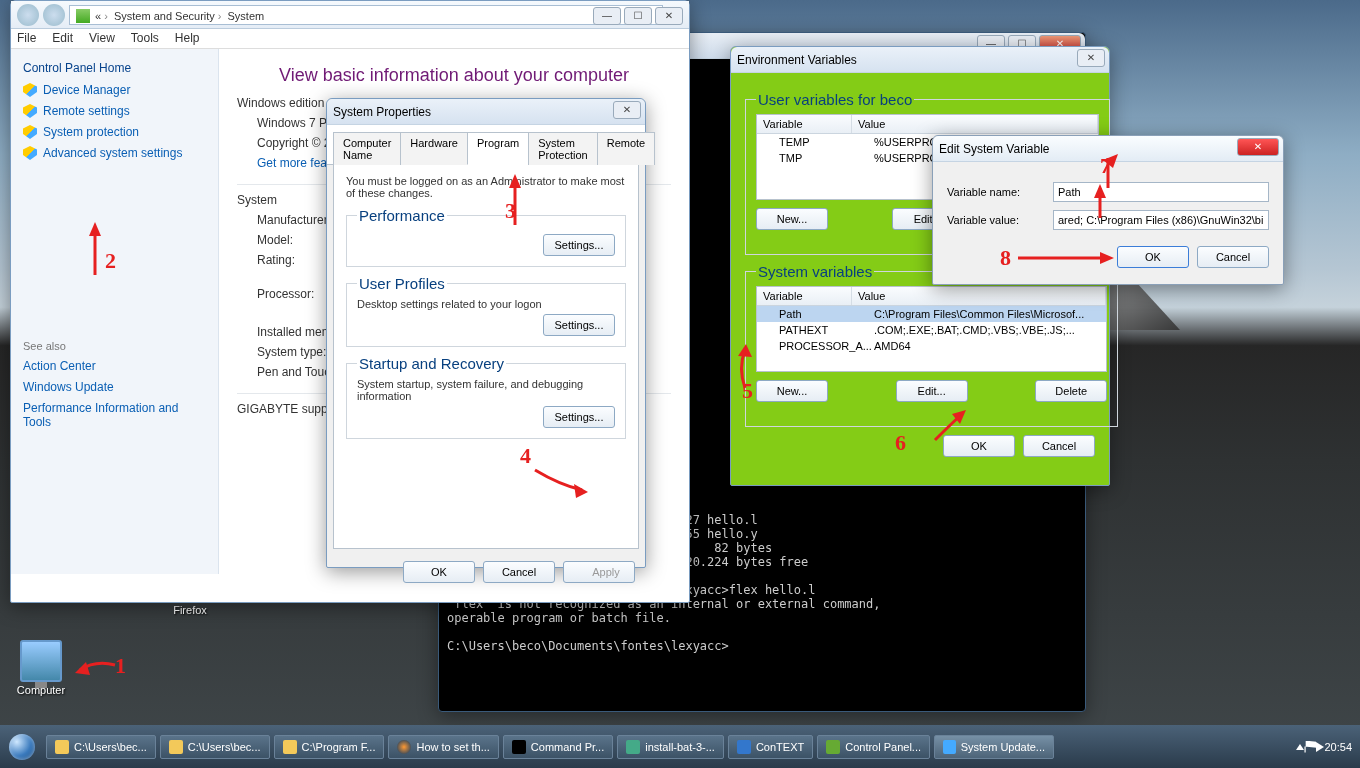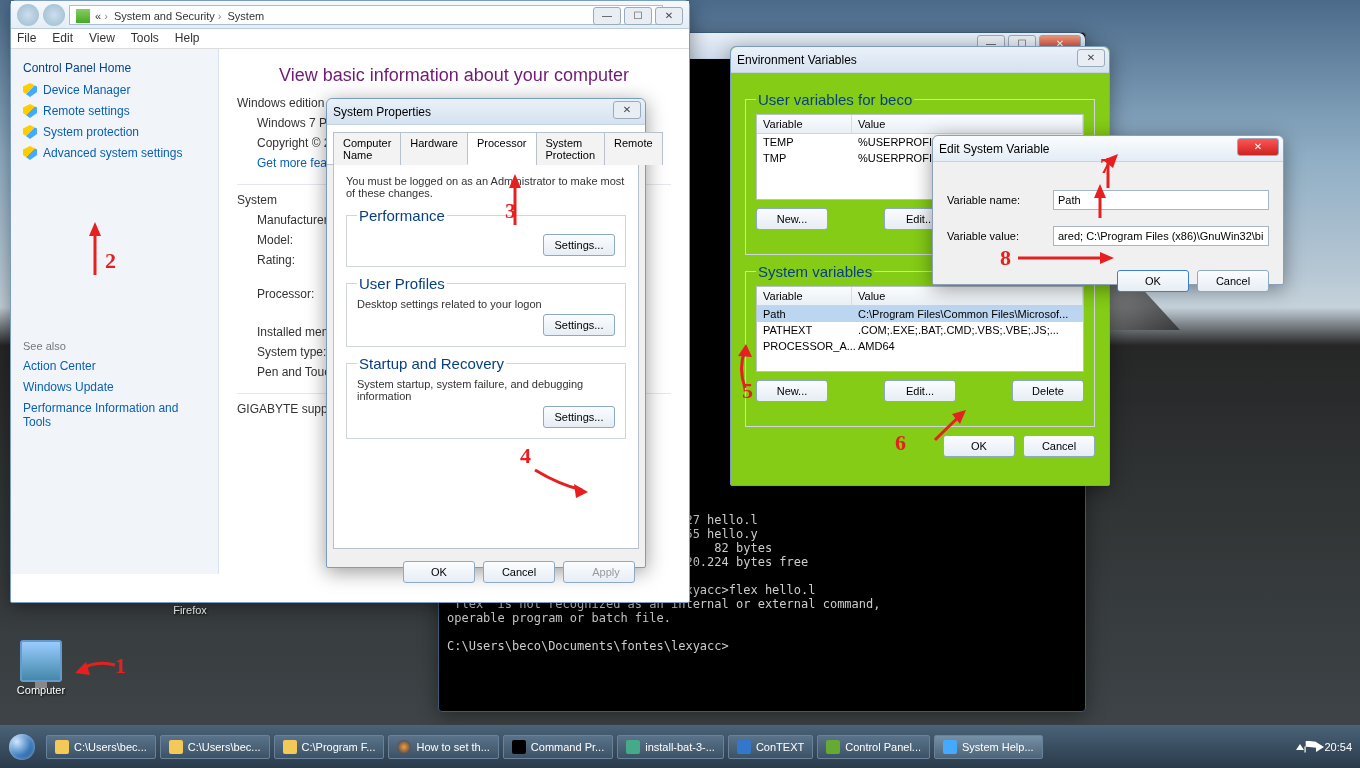--- a/index.html
+++ b/index.html
@@ -63,32 +63,32 @@
 #cmd { left:438px; top:32px; width:648px; height:680px; background:#000; border:1px solid #3a5a7a; border-radius:4px; }
 #cmd .win-title { background:linear-gradient(#e8eef5,#cfdceb); color:#000; }
 #cmd pre { color:#ccc; font:12px/14px Consolas, monospace; margin:0; padding:6px 8px; white-space:pre-wrap; }
 
 
 #envvars { left:730px; top:46px; width:380px; height:440px; background:#84cc16; }
 .ev-body { padding:10px 14px; font-size:11px; }
 .tbl { border:1px solid #b7c2cd; background:#fff; height:86px; overflow:hidden; }
 .tbl .hdr { display:flex; background:linear-gradient(#fafcfe,#e9eff5); border-bottom:1px solid #cbd5df; font-size:11px; }
 .tbl .hdr span { padding:3px 6px; border-right:1px solid #d5dde5; }
-.tbl .row { display:flex; font-size:11px; padding:1px 0; }
+.tbl .row { display:flex; font-size:11px; padding:1px 16px; }
 .tbl .row span { padding:1px 6px; }
 .tbl .row.sel { background:#bcd5f0; }
 .c1 { width:95px; } .c2 { flex:1; white-space:nowrap; overflow:hidden; text-overflow:ellipsis; }
 .ev-btns { display:flex; gap:20px; justify-content:space-between; margin:8px 0 14px; }
 
 
 #editvar { left:932px; top:135px; width:352px; height:150px; background:#f0f0f0; border:1px solid #8aa0b8; }
 #editvar .win-title { background:linear-gradient(#fafdff,#e3ecf5); }
 #editvar .wbtn.close { background:linear-gradient(#f55,#c22); }
 .ed-body { padding:12px 14px; font-size:11px; }
-.ed-row { display:flex; align-items:center; margin:16px 0; gap:10px; }
+.ed-row { display:flex; align-items:center; margin:8px 0; gap:10px; }
 .ed-row label { width:96px; }
 .ed-row input { flex:1; height:20px; font-size:11px; border:1px solid #a5b6c7; padding:0 4px; }
 
 
 .anno { position:absolute; color:#e62020; font:bold 22px/1 "Segoe Script", cursive; pointer-events:none; z-index:50; }
 .arrow { stroke:#e62020; stroke-width:3; fill:none; }
 .arrow-head { fill:#e62020; }
 svg.overlay { position:absolute; left:0; top:0; width:1360px; height:768px; pointer-events:none; z-index:49; }
 
 
@@ -246,21 +246,21 @@
 <div id="sysprops" class="win">
   <div class="win-title">
     <span>System Properties</span>
     <div class="win-ctrls">
         <div class="wbtn">✕</div>
       </div>
   </div>
   <div class="tabs">
     <div class="tab">Computer Name</div>
     <div class="tab">Hardware</div>
-    <div class="tab active">Processor</div>
+    <div class="tab active">Program</div>
     <div class="tab">System Protection</div>
     <div class="tab">Remote</div>
   </div>
   <div class="sys-body">
     <div>You must be logged on as an Administrator to make most of these changes.</div>
     <fieldset>
       <legend>Performance</legend>
       <div class="btnrow"><button class="std">Settings...</button></div>
     </fieldset>
     <fieldset>
@@ -427,21 +427,21 @@
   <div class="task">
       <span class="ico" style="background:#37c"></span>
       <span>ConTEXT</span>
     </div>
   <div class="task">
       <span class="ico" style="background:#6a3"></span>
       <span>Control Panel...</span>
     </div>
   <div class="task active">
       <span class="ico" style="background:#4af"></span>
-      <span>System Help...</span>
+      <span>System Update...</span>
     </div>
   <div class="tray">
     <span class="tri"></span>
     <span class="flag"></span>
     <span class="vol"></span>
     <span>20:54</span>
   </div>
 </div>
 
 </body></html>

